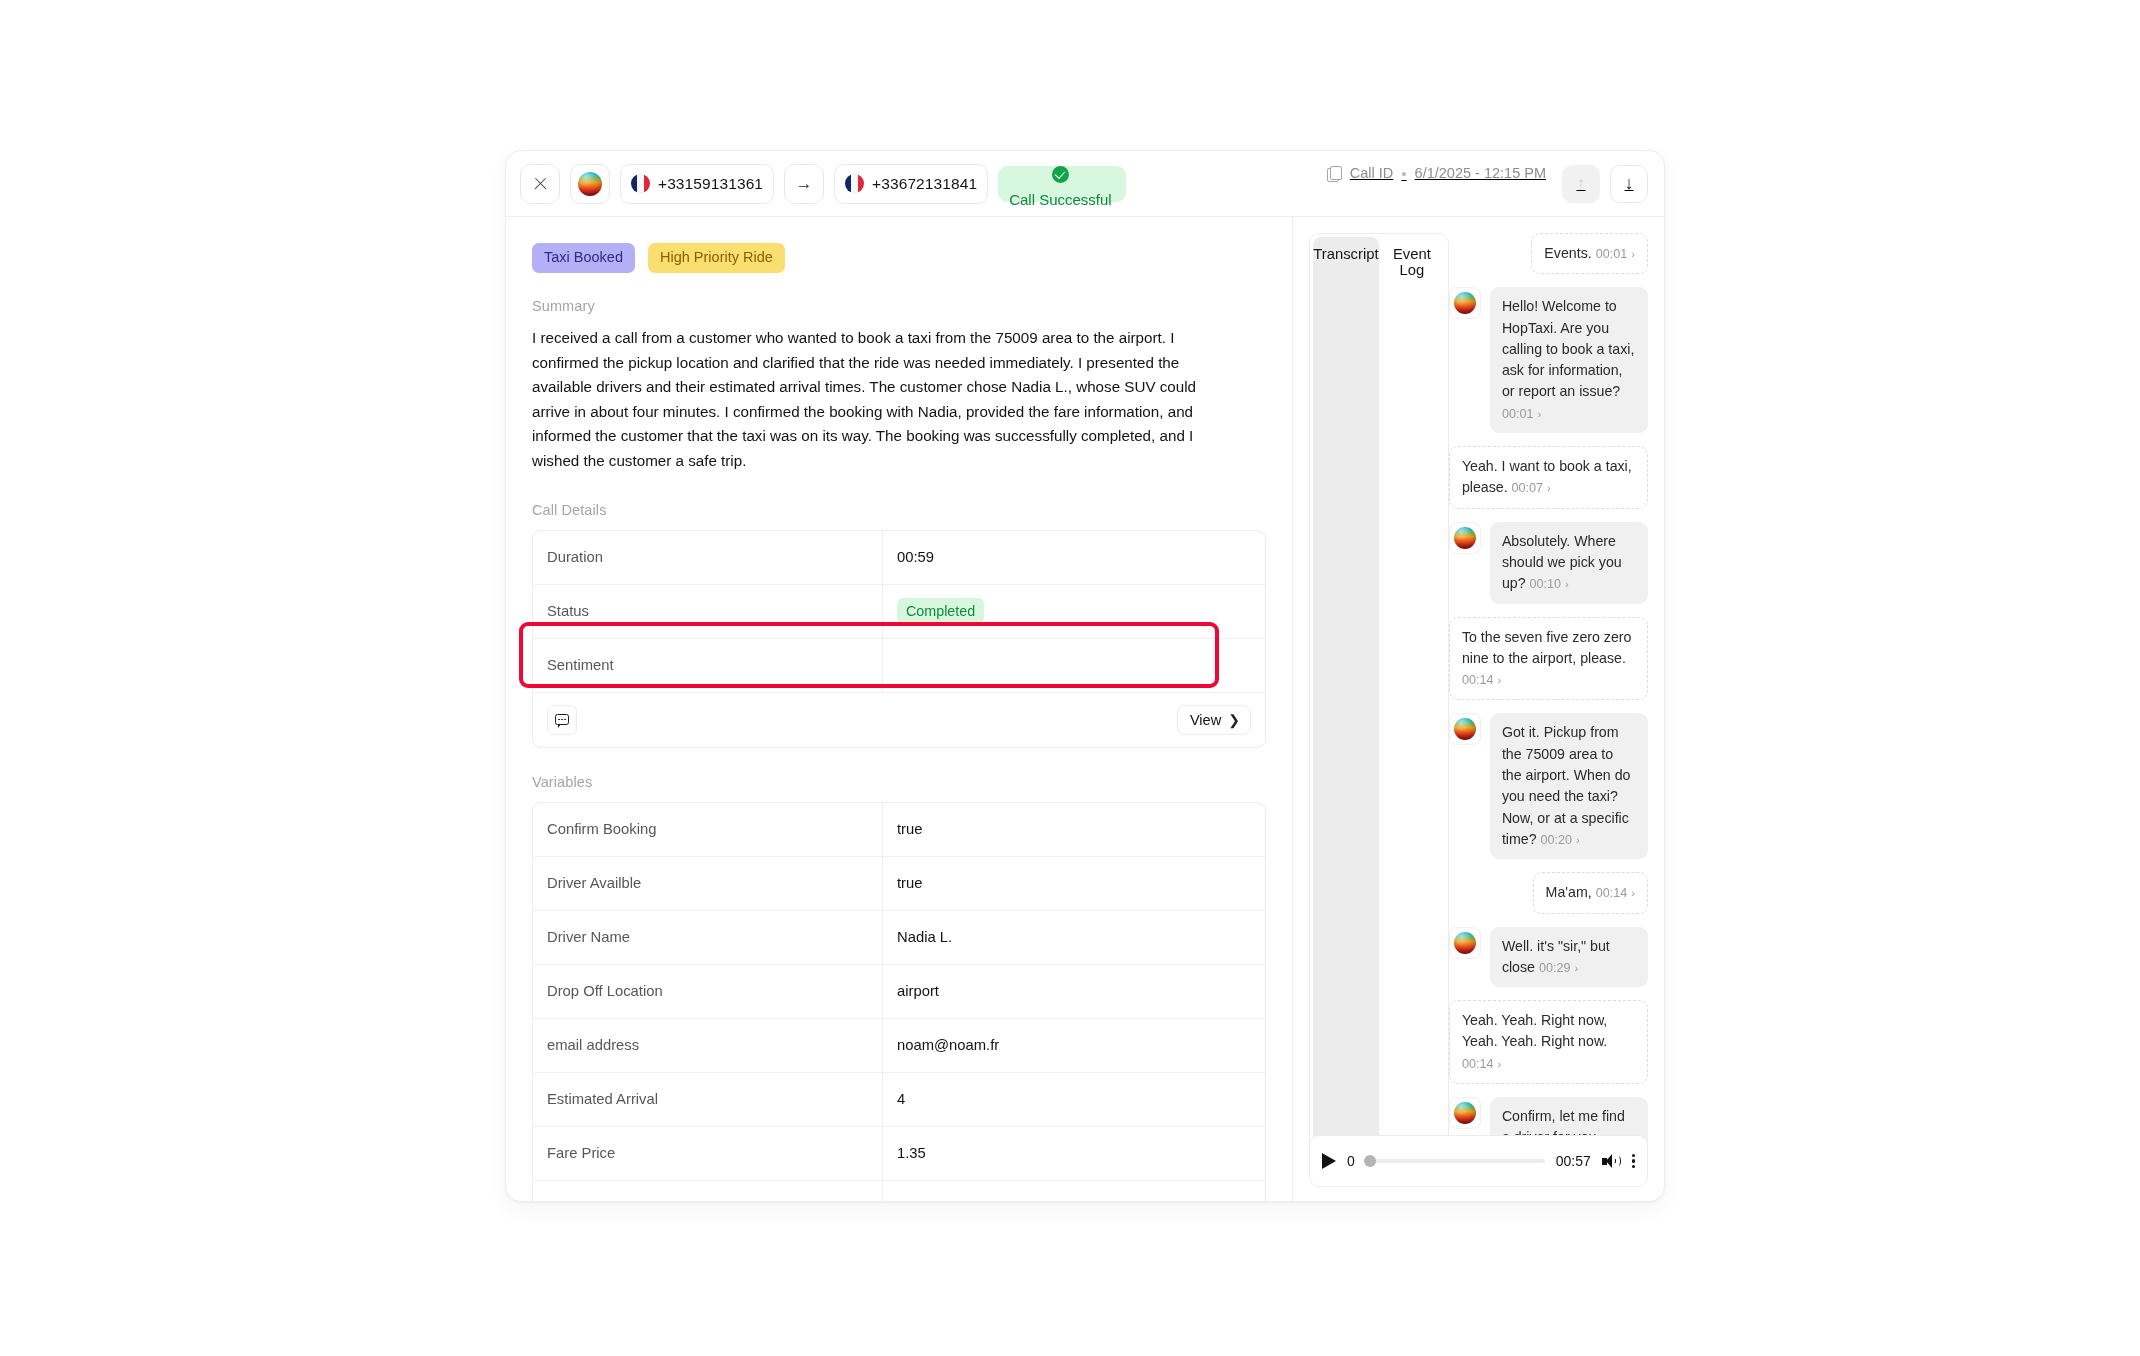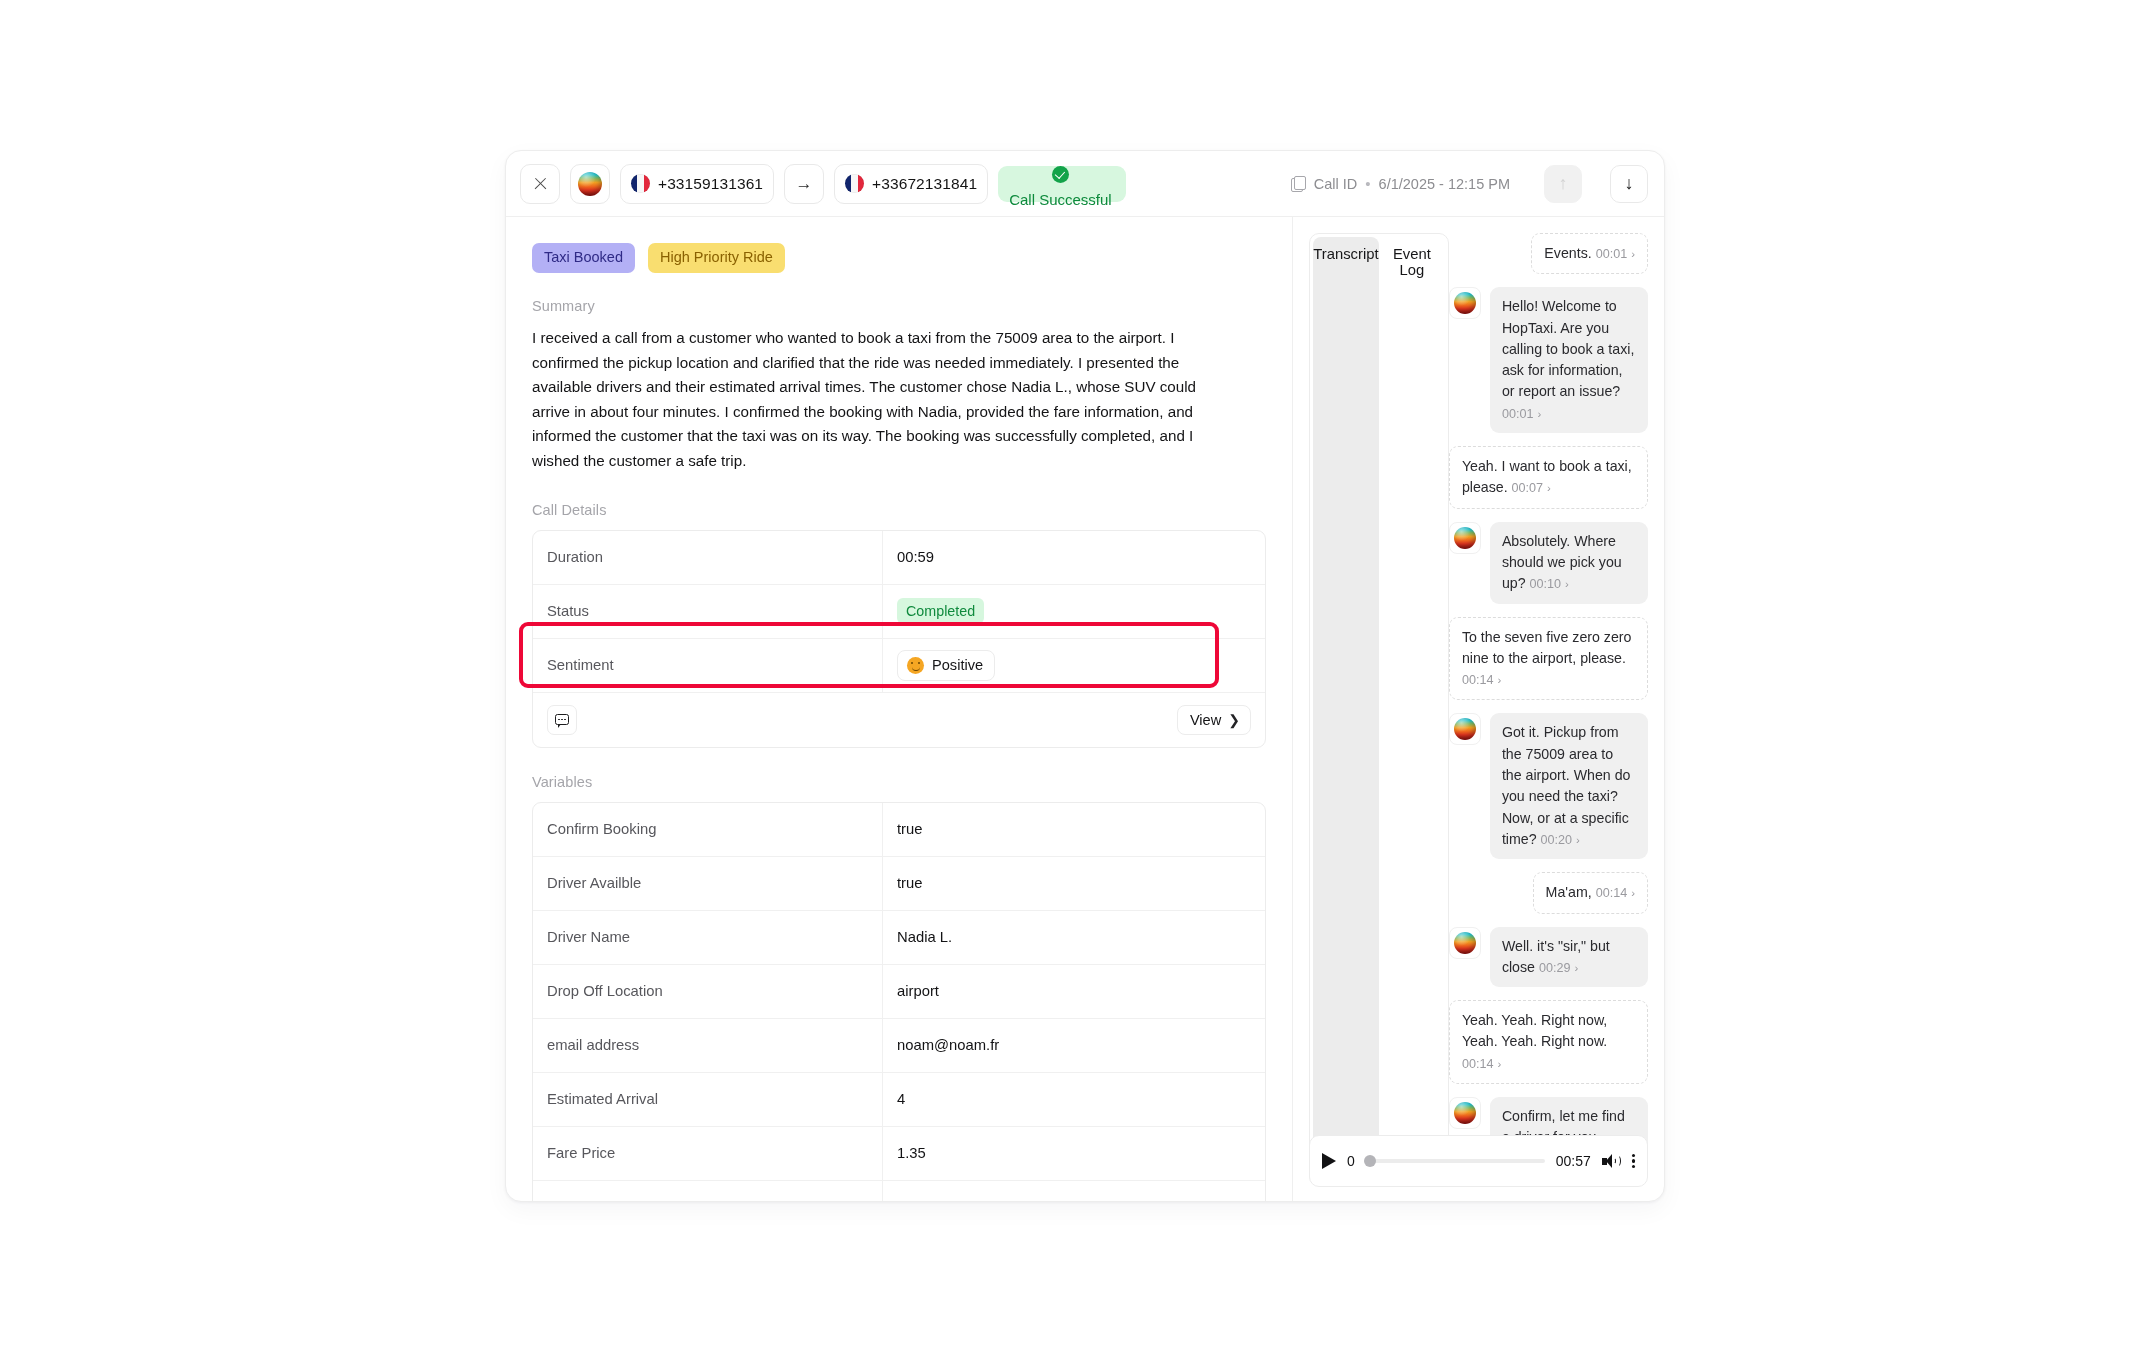--- a/index.html
+++ b/index.html
@@ -81,21 +81,21 @@
     background: #13a34a; position: relative; flex: 0 0 17px;
   }
   .check-circle:after {
     content: ""; position: absolute; left: 5px; top: 3.4px;
     width: 4.5px; height: 8px;
     border: solid #fff; border-width: 0 1.9px 1.9px 0;
     transform: rotate(42deg);
   }
 
   .header-right {
-    margin-left: auto; display: flex; align-items: center; gap: 28px;
+    margin-left: auto; display: flex; align-items: flex-start; gap: 10px; text-decoration: underline;
   }
   .callid-wrap {
     display: flex; align-items: center; gap: 8px;
     color: #8d8d91; font-size: 14.5px; margin-right: 6px;
   }
   .copy-ic { width: 15px; height: 15px; position: relative; flex:0 0 15px; }
   .copy-ic:before {
     content:""; position:absolute; left:0; top:2px; width:10px; height:12px;
     border:1.3px solid #a7a7ac; border-radius:2px;
   }
@@ -377,26 +377,20 @@
 
           <div class="kv-row">
             <div class="kv-key">Status</div>
             <div class="kv-val">
               <span class="chip-green">Completed</span>
             </div>
           </div>
 
           <div class="kv-row">
             <div class="kv-key">Sentiment</div>
-            <div class="kv-val">
-              <span class="chip-white">
-                <span class="emoji-face"></span>
-                <span>Positive</span>
-              </span>
-            </div>
           </div>
 
           <div class="kv-row">
             <div class="kv-val">
               <span class="ev-icon">
                 <span class="bubble-ic">
                     <i></i>
                     <i></i>
                     <i></i>
                   </span>

